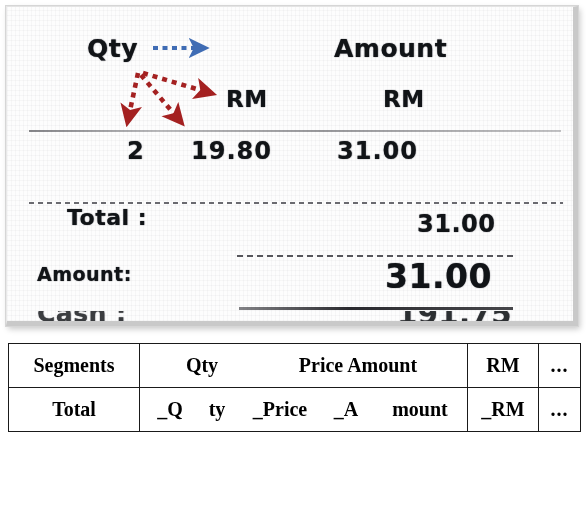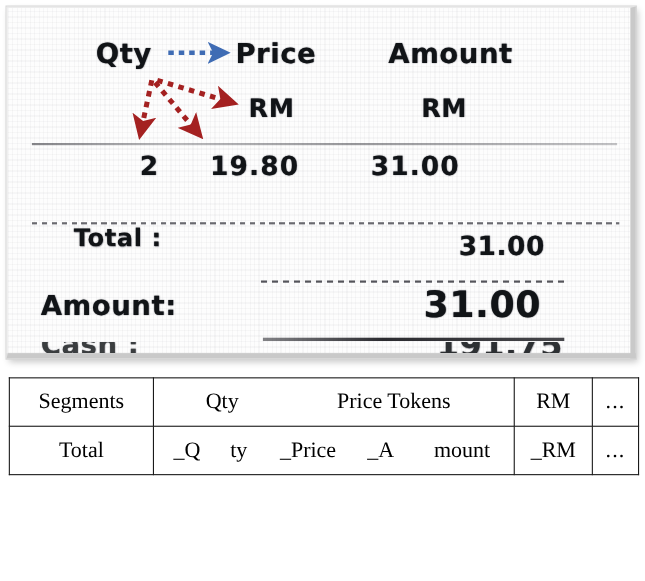--- a/index.html
+++ b/index.html
@@ -101,20 +101,21 @@
   #token-table td {
     border: 1px solid #1a1a1a;
     font-family: "Liberation Serif", "DejaVu Serif", serif;
     font-size: 20px;
     color: #000000;
     text-align: center;
     height: 43px;
     padding: 0;
     line-height: 43px;
     white-space: nowrap;
+    font-weight: bold;
   }
   .col-label  { width: 130px; }
   .col-mid    { width: 327px; }
   .col-rm     { width: 70px; }
   .col-ell    { width: 41px; }
 
   .seg-cell, .tok-cell, .num-cell {
     position: relative;
   }
   .inline-holder {
@@ -132,40 +133,39 @@
   }
   .ellipsis-cell { letter-spacing: 1px; }
 </style>
 </head>
 <body>
 
 <div id="receipt-panel">
   <div id="receipt-inner">
 
     <span class="receipt-text hdr" style="left:80px; top:27px;">Qty</span>
-    <span class="receipt-text hdr" style="left:207px; top:27px;">Price</span>
-    <span class="receipt-text hdr" style="left:346px; top:27px;text-align:center;">Amount</span>
+    <span class="receipt-text hdr" style="left:327px; top:27px;text-align:center;">Amount</span>
 
     <span class="receipt-text rm" style="left:219px; top:79px;">RM</span>
     <span class="receipt-text rm" style="left:376px; top:79px;">RM</span>
 
     <div class="rule rule-solid" style="left:22px; top:123px; width:532px;"></div>
 
     <span class="receipt-text val" style="left:120px; top:130px;">2</span>
     <span class="receipt-text val" style="left:184px; top:130px;">19.80</span>
     <span class="receipt-text val" style="left:330px; top:130px;">31.00</span>
 
     <div class="rule rule-dashed" style="left:22px; top:195px; width:534px;"></div>
 
     <span class="receipt-text" style="left:60px; top:198px; font-size:22px;">Total :</span>
     <span class="receipt-text" style="left:410px; top:203px; font-size:24px;">31.00</span>
 
     <div class="rule rule-dashed-2" style="left:230px; top:248px; width:278px;"></div>
 
-    <span class="receipt-text" style="left:30px; top:256px; font-size:25px;">Amount:</span>
+    <span class="receipt-text" style="left:30px; top:256px; font-size:19px;">Amount:</span>
     <span class="receipt-text" style="left:378px; top:250px; font-size:33px;">31.00</span>
 
     <div class="rule rule-heavy" style="left:232px; top:300px; width:274px;"></div>
 
     <div class="clipped-row" style="left:0px; top:304px; width:576px; height:12px;">
       <span class="receipt-text" style="left:30px; top:-12px; font-size:25px; opacity:0.82;">Cash :</span>
       <span class="receipt-text" style="left:390px; top:-14px; font-size:29px; opacity:0.88;">191.75</span>
     </div>
 
     <svg id="arrow-layer" viewBox="0 0 572 320">
@@ -190,21 +190,21 @@
 </div>
 
 <table id="token-table">
   <tbody>
 
     <tr>
       <td class="col-label">Segments</td>
       <td class="col-mid seg-cell">
         <div class="inline-holder">
           <span class="ph" style="left:22px; width:80px;">Qty</span>
-          <span class="ph" style="left:118px; width:200px;">Price Tokens</span>
+          <span class="ph" style="left:118px; width:200px;">Price Amount</span>
         </div>
       </td>
       <td class="col-rm">RM</td>
       <td class="col-ell ellipsis-cell">...</td>
     </tr>
 
     <tr>
       <td class="col-label">Total</td>
       <td class="col-mid tok-cell">
         <div class="inline-holder">

